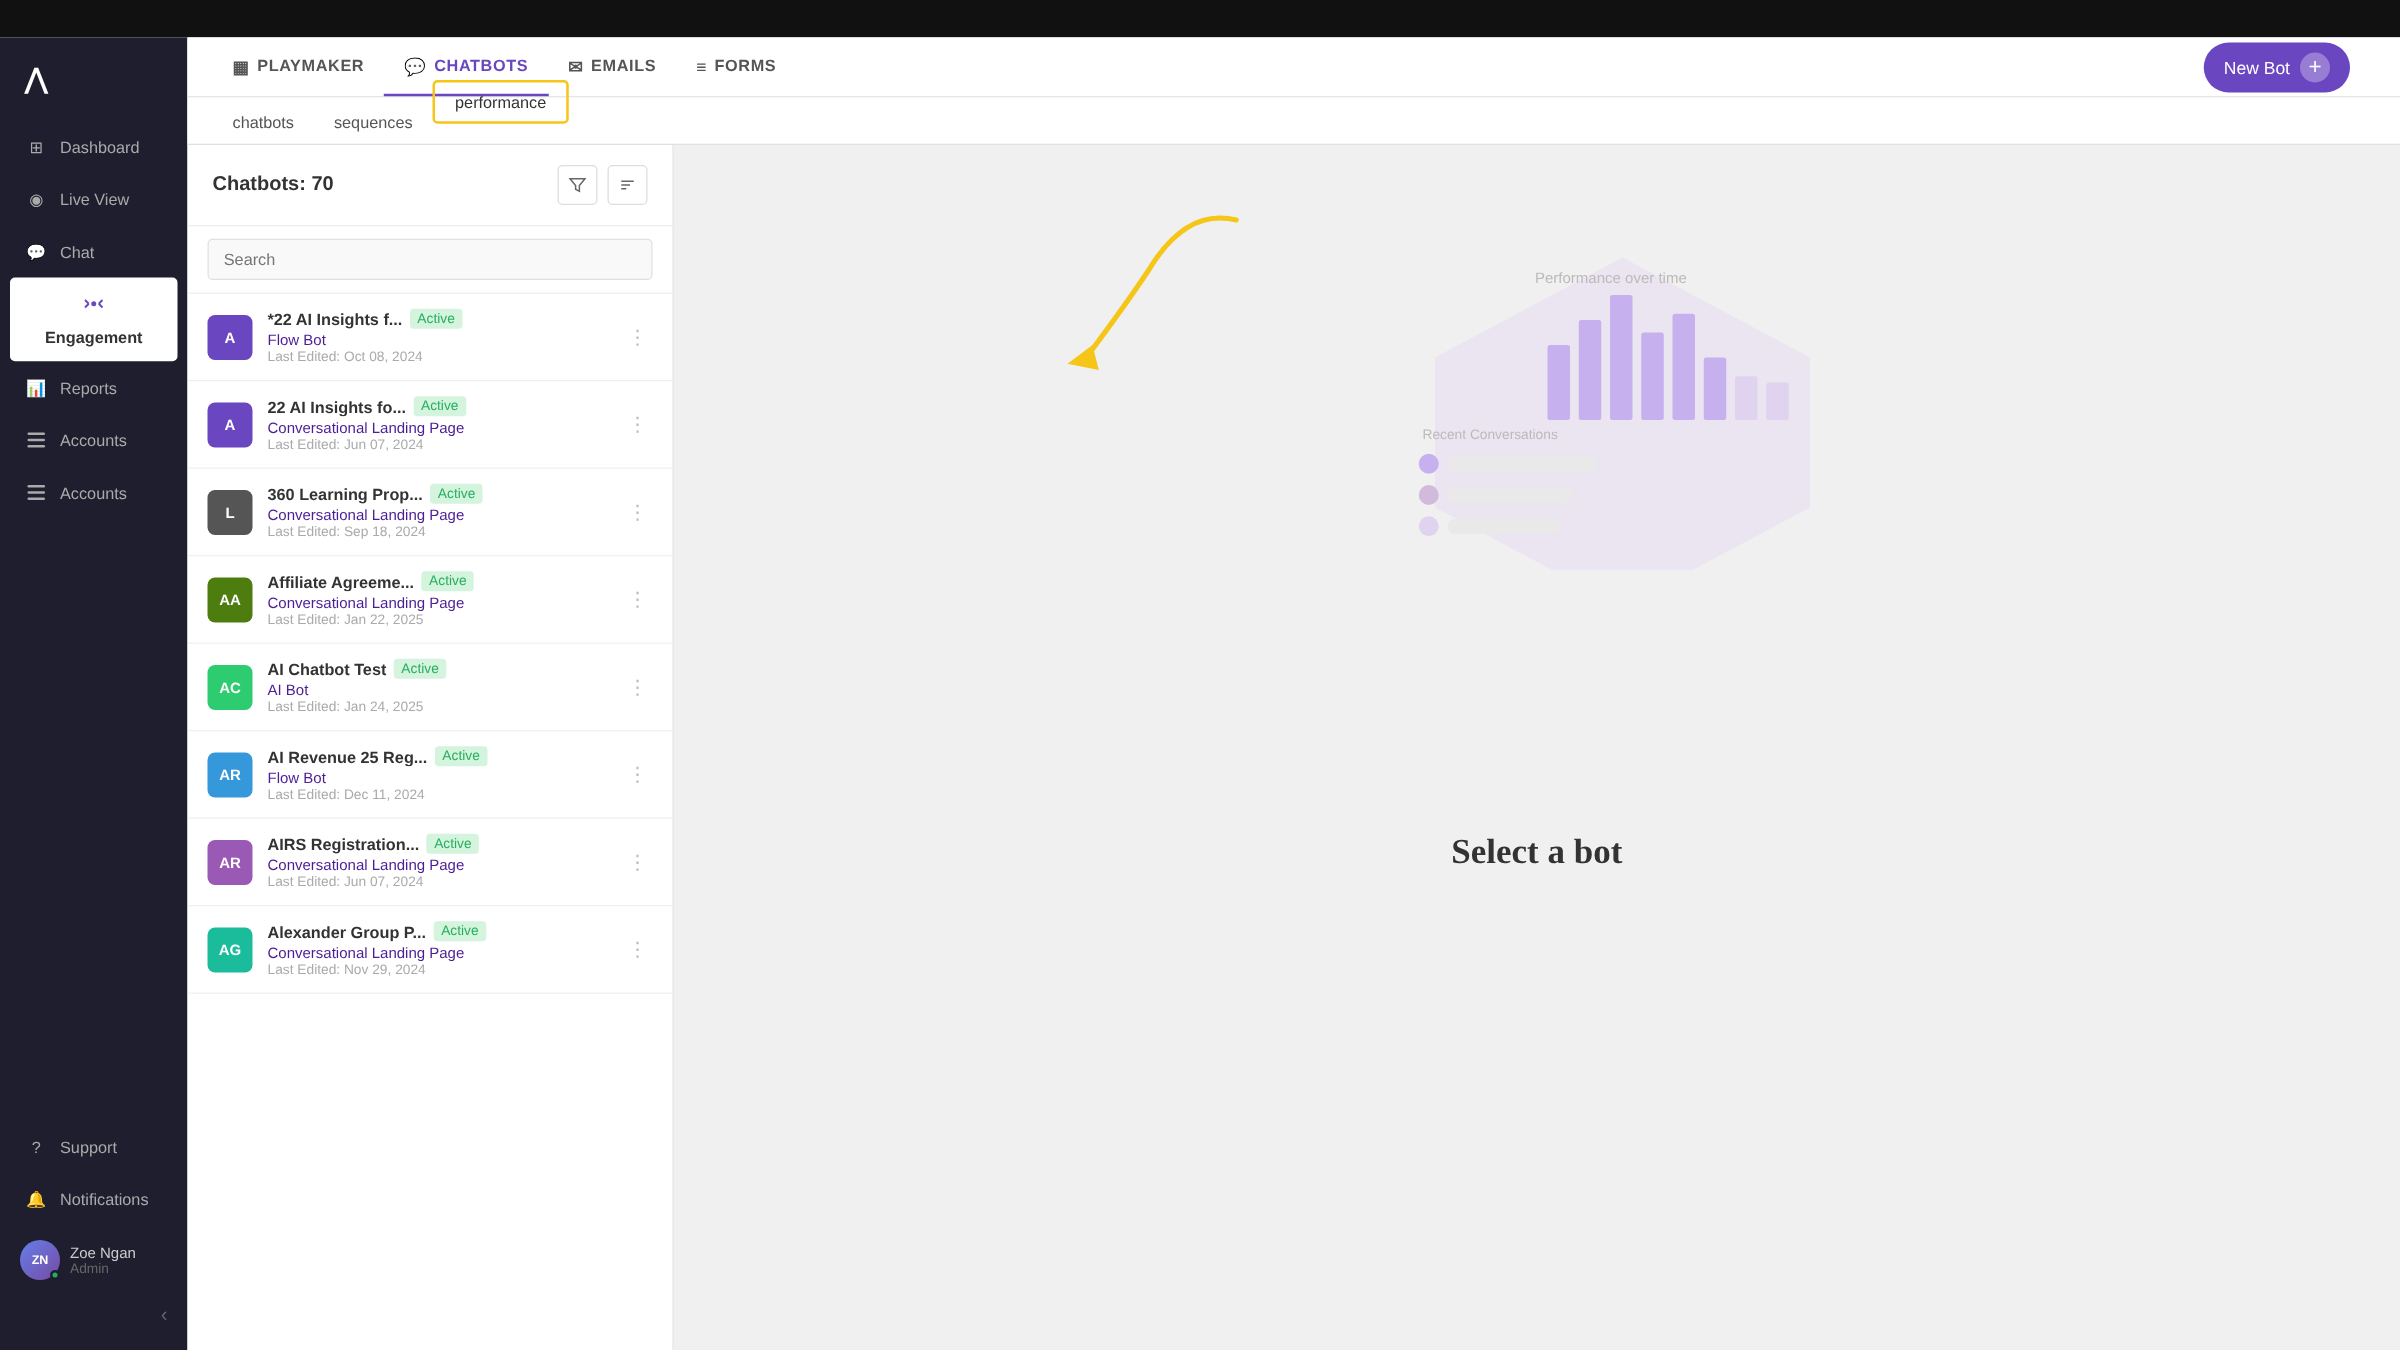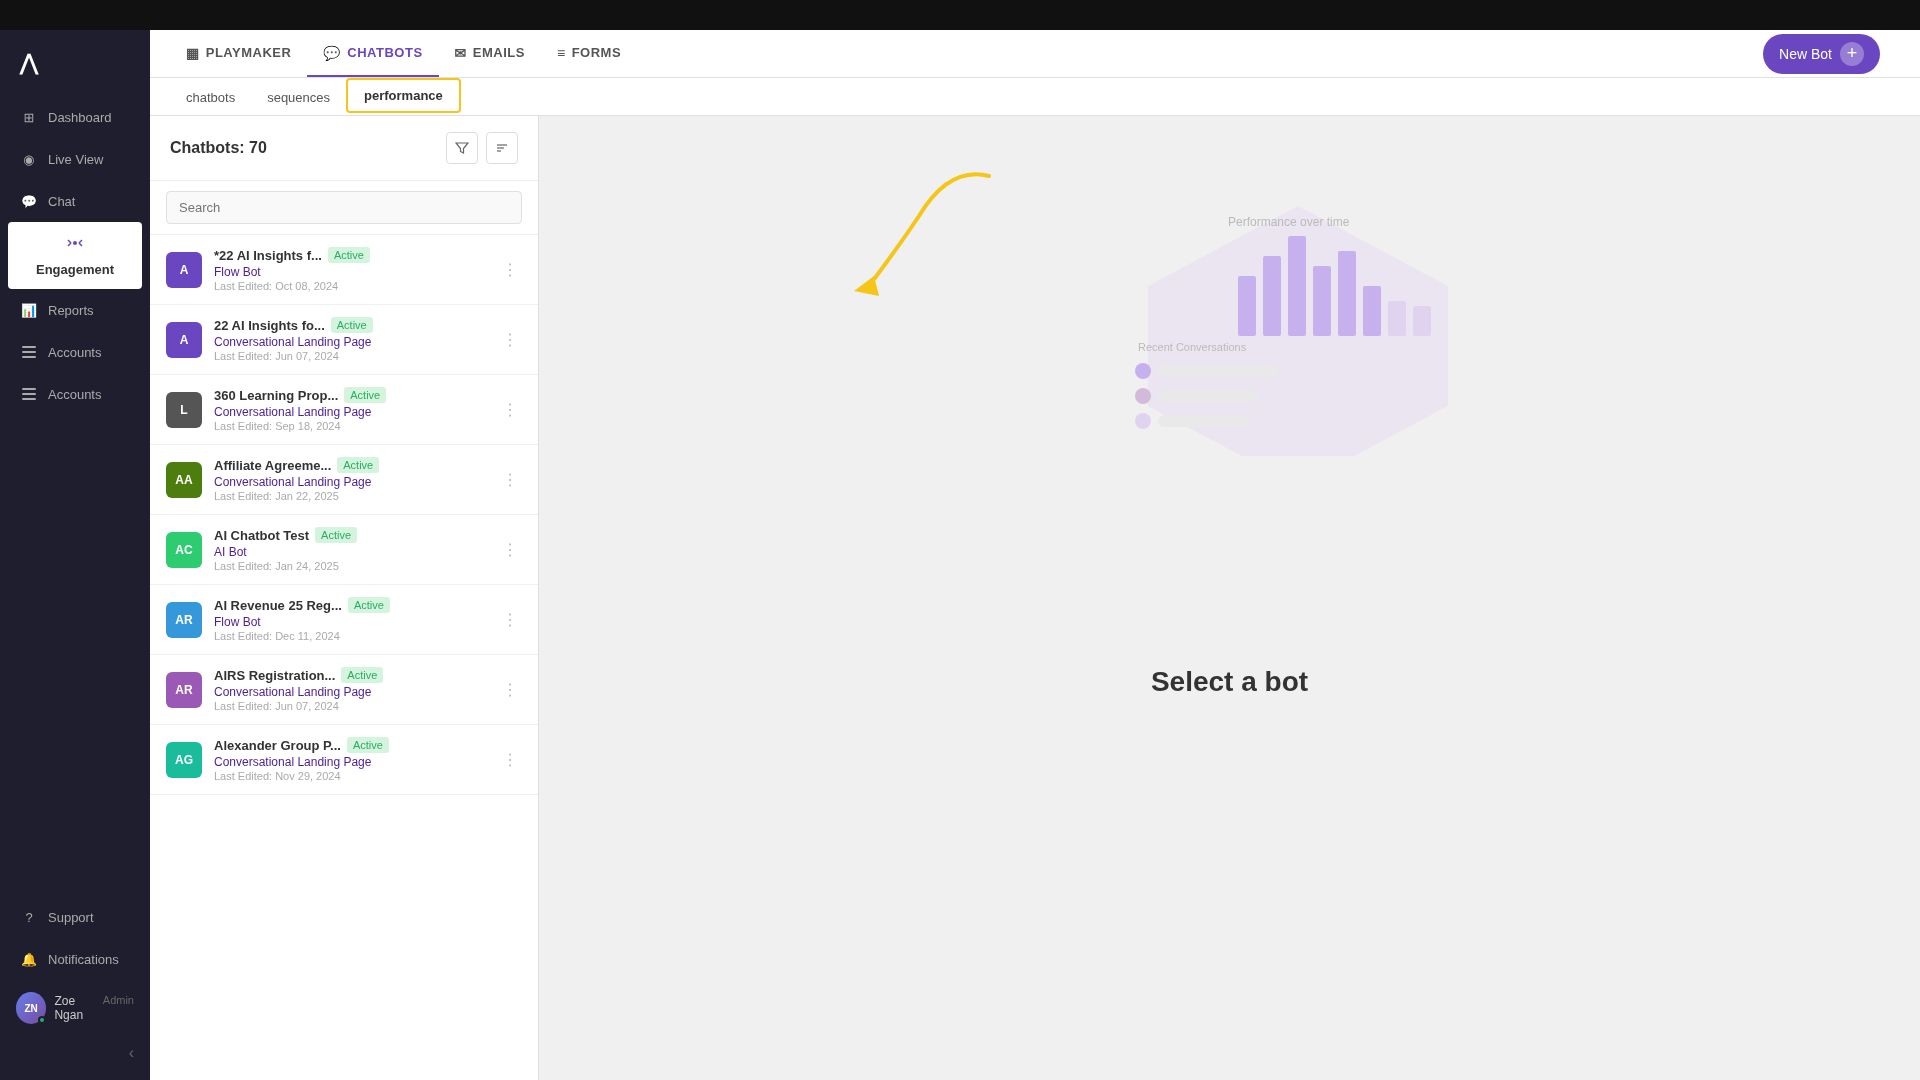--- a/index.html
+++ b/index.html
@@ -23,21 +23,21 @@
 
     
     .top-nav { background: #fff; border-bottom: 1px solid #e0e0e0; padding: 0 20px; display: flex; align-items: center; gap: 0; height: 48px; }
     .top-nav-tab { display: flex; align-items: center; gap: 6px; padding: 0 16px; height: 100%; cursor: pointer; font-size: 13px; font-weight: 600; color: #555; border-bottom: 2px solid transparent; text-transform: uppercase; letter-spacing: 0.5px; }
     .top-nav-tab.active { color: #6b46c1; border-bottom: 2px solid #6b46c1; }
     .top-nav-tab-icon { font-size: 14px; }
 
     
     .sub-tabs { background: #fff; border-bottom: 1px solid #e0e0e0; padding: 0 20px; display: flex; gap: 0; height: 38px; align-items: flex-end; }
     .sub-tab { padding: 8px 16px; font-size: 13px; color: #555; cursor: pointer; border-bottom: 2px solid transparent; }
-    .sub-tab.active-outline { border: 2px solid #f5c518; border-radius: 4px; color: #333; font-weight: 700; margin-bottom: 2px; }
+    .sub-tab.active-outline { border: 2px solid #f5c518; border-radius: 4px; color: #333; font-weight: 400; margin-bottom: 16px; }
 
     
     .content-area { display: flex; flex: 1; overflow: hidden; }
 
     
     .chatbot-panel { width: 389px; background: #fff; border-right: 1px solid #e0e0e0; display: flex; flex-direction: column; flex-shrink: 0; }
     .panel-header { padding: 16px 20px; border-bottom: 1px solid #eee; display: flex; align-items: center; justify-content: space-between; }
     .panel-title { font-size: 16px; font-weight: 600; color: #333; }
     .panel-actions { display: flex; gap: 8px; }
     .panel-action-btn { width: 32px; height: 32px; border: 1px solid #ddd; border-radius: 4px; background: #fff; display: flex; align-items: center; justify-content: center; cursor: pointer; color: #666; font-size: 14px; }
@@ -52,40 +52,40 @@
     .bot-name { font-size: 13px; font-weight: 600; color: #333; display: flex; align-items: center; gap: 6px; }
     .bot-name-text { overflow: hidden; text-overflow: ellipsis; white-space: nowrap; max-width: 160px; }
     .status-badge { font-size: 11px; padding: 2px 6px; border-radius: 3px; font-weight: 500; flex-shrink: 0; }
     .status-active { background: #d4f4dd; color: #27ae60; }
     .bot-type { font-size: 12px; color: #4c1d95; margin-top: 2px; }
     .bot-date { font-size: 11px; color: #aaa; margin-top: 1px; }
     .bot-menu { color: #bbb; font-size: 16px; cursor: pointer; padding: 4px; }
 
     
     .right-panel { flex: 1; display: flex; flex-direction: column; align-items: center; justify-content: center; position: relative; background: #f0f0f0; }
-    .select-bot-content { text-align: right; z-index: 2; }
+    .select-bot-content { text-align: right; z-index: 2; font-family: Liberation Serif, serif; }
     .select-bot-title { font-size: 28px; font-weight: 600; color: #333; margin-bottom: 12px; }
     .select-bot-desc { font-size: 14px; color: #888; line-height: 1.6; }
 
     
     .new-bot-btn { display: flex; align-items: center; gap: 8px; background: #6b46c1; color: white; border: none; padding: 8px 16px; border-radius: 20px; cursor: pointer; font-size: 14px; font-weight: 500; margin-left: auto; margin-right: 20px; }
     .new-bot-plus { width: 24px; height: 24px; background: rgba(255,255,255,0.3); border-radius: 50%; display: flex; align-items: center; justify-content: center; font-size: 18px; }
 
     
     .chatbot-list::-webkit-scrollbar { width: 4px; }
     .chatbot-list::-webkit-scrollbar-track { background: #f1f1f1; }
     .chatbot-list::-webkit-scrollbar-thumb { background: #ccc; border-radius: 2px; }
 
     
     .arrow-annotation { position: absolute; top: 60px; left: 280px; z-index: 10; pointer-events: none; }
 
     .user-section { display: flex; align-items: center; gap: 8px; padding: 12px 16px; }
     .user-avatar { width: 32px; height: 32px; border-radius: 50%; background: linear-gradient(135deg, #667eea, #764ba2); display: flex; align-items: center; justify-content: center; color: white; font-size: 12px; font-weight: bold; position: relative; }
     .user-status-dot { width: 8px; height: 8px; background: #27ae60; border-radius: 50%; border: 2px solid #1e1e2e; position: absolute; bottom: 0; right: 0; }
-    .user-info-text { display: flex; flex-direction: row; }
+    .user-info-text { display: flex; flex-direction: column; }
     .user-name { font-size: 12px; color: #ccc; font-weight: 500; }
     .user-role { font-size: 11px; color: #666; }
   </style>
 </head>
 <body>
 
 <div class="top-bar"></div>
 
 <div class="app-body">
 

